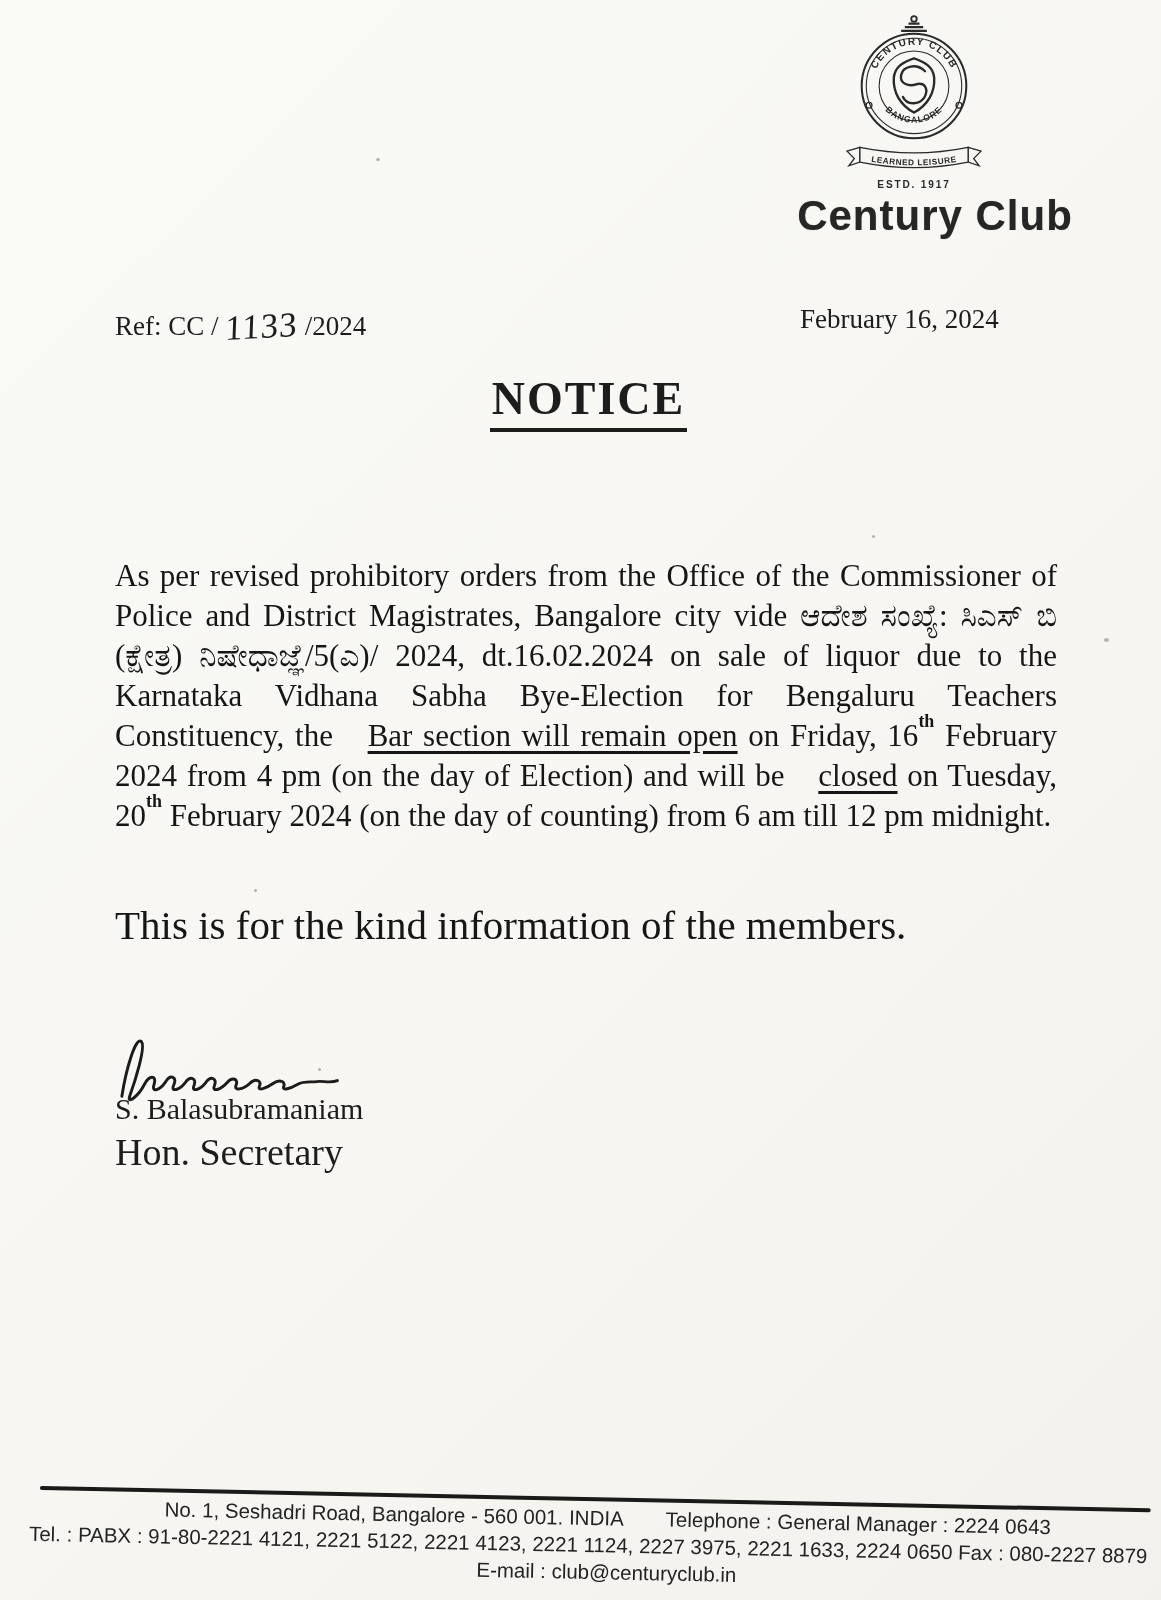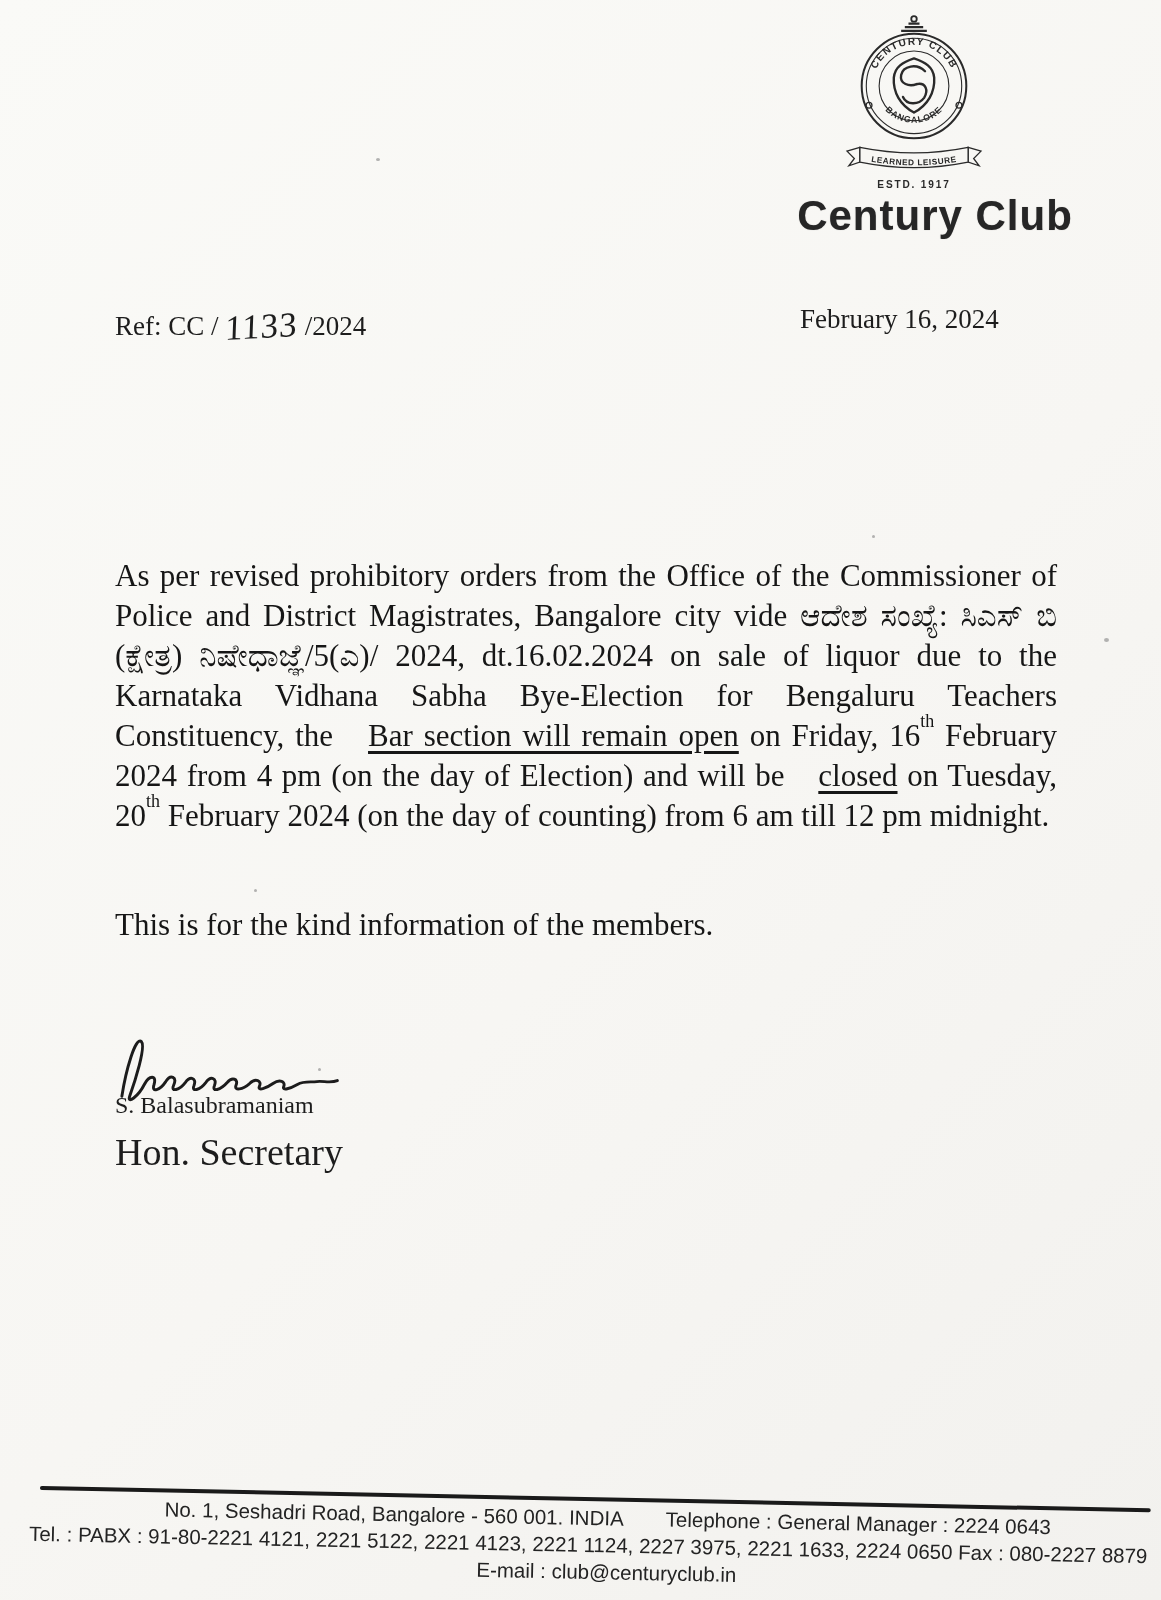--- a/index.html
+++ b/index.html
@@ -70,32 +70,32 @@
     color: #161616;
   }
   .body-para u {
     text-decoration-thickness: 2.5px;
     text-underline-offset: 5px;
     margin-left: 24px;
   }
   .body-para sup {
     font-size: 0.58em;
     line-height: 0;
-    position: relative; top: -0.45em;
+    position: relative; top: -0.45em; font-weight: bold;
   }
   .closing-para {
     position: absolute; left: 115px; top: 905px; width: 942px;
-    font-size: 31px; line-height: 40px;
+    font-size: 41px; line-height: 40px;
     color: #161616;
   }
 
   
   .signature { position: absolute; left: 110px; top: 1026px; width: 248px; height: 78px; }
   .signature svg { width: 100%; height: 100%; }
-  .sig-name  { position: absolute; left: 115px; top: 1092px; font-size: 24px; }
+  .sig-name  { position: absolute; left: 115px; top: 1092px; font-size: 30px; }
   .sig-title { position: absolute; left: 115px; top: 1130px; font-size: 38px; }
 
   
   .footer {
     position: absolute; left: 0; top: 1486px; width: 1161px;
     transform: rotate(1.15deg);
     transform-origin: 40px 0;
     font-family: "Liberation Sans", sans-serif;
     font-size: 20.5px;
     color: #232323;
@@ -159,20 +159,23 @@
     </svg>
   </div>
 
   <div class="wordmark">Century Club</div>
 
   <div class="ref-line">
     <span>Ref: CC / </span><span class="ref-number">1133</span><span> /2024</span>
   </div>
   <div class="date-line">February 16, 2024</div>
 
+  <div class="notice-title-row">
+    <span class="notice-title">NOTICE</span>
+  </div>
 
   <div class="body-para"><span>As per revised prohibitory orders from the Office of the Commissioner of Police and District Magistrates, Bangalore city vide ಆದೇಶ ಸಂಖ್ಯೆ: ಸಿಎಸ್ ಬಿ (ಕ್ಷೇತ್ರ) ನಿಷೇಧಾಜ್ಞೆ/5(ಎ)/ 2024, dt.16.02.2024 on sale of liquor due to the Karnataka Vidhana Sabha Bye-Election for Bengaluru Teachers Constituency, the </span><u>Bar section will remain open</u><span> on Friday, 16</span><sup>th</sup><span> February 2024 from 4 pm (on the day of Election) and will be </span><u>closed</u><span> on Tuesday, 20</span><sup>th</sup><span> February 2024 (on the day of counting) from 6 am till 12 pm midnight.</span></div>
   <div class="closing-para">This is for the kind information of the members.</div>
 
   <div class="signature">
     <svg viewBox="0 0 250 80" xmlns="http://www.w3.org/2000/svg">
       <path d="M10,72 C14,46 24,10 30,16 C35,21 23,58 18,72 C15,81 27,72 33,60
                C38,50 46,50 43,60 C40,69 49,66 55,57 C60,49 67,52 63,61
                C60,68 69,66 75,58 C80,51 87,53 84,61 C81,68 90,66 96,58
                C101,51 108,53 105,61 C102,68 111,66 118,58 C123,52 130,54 127,61

